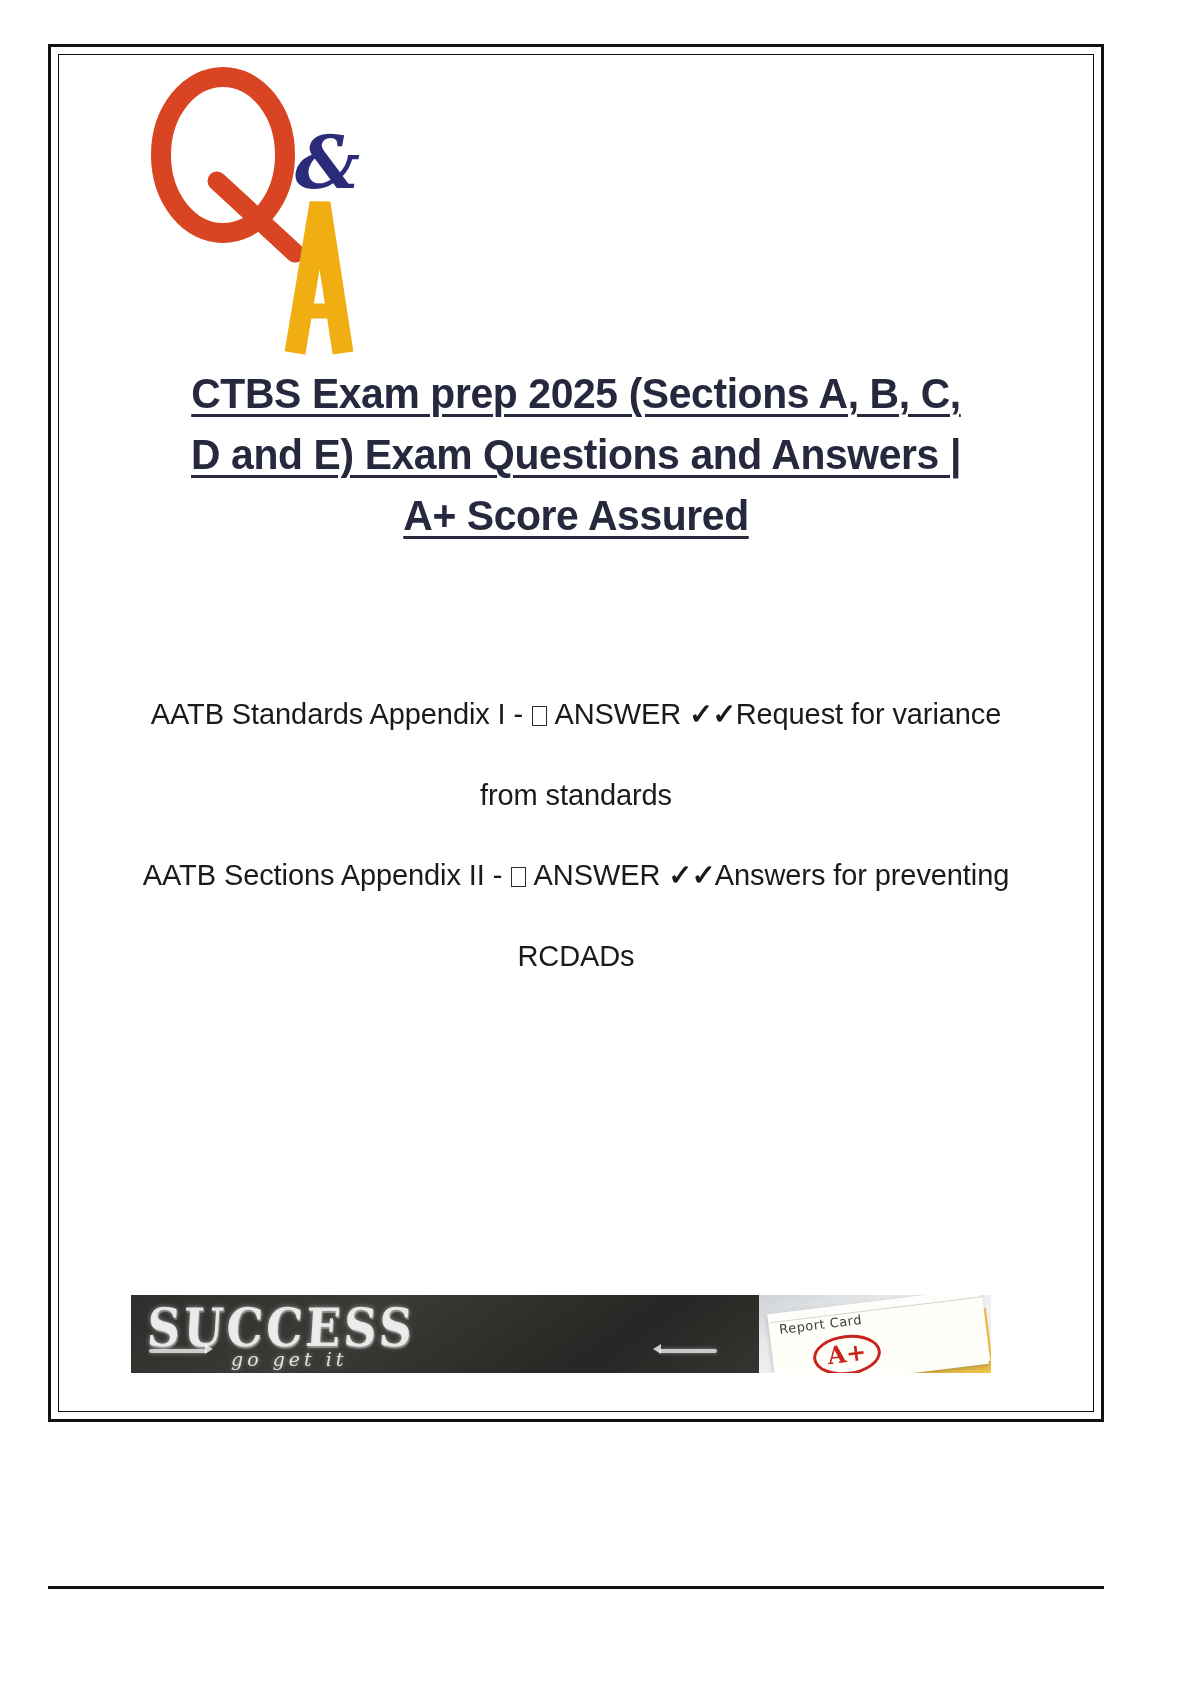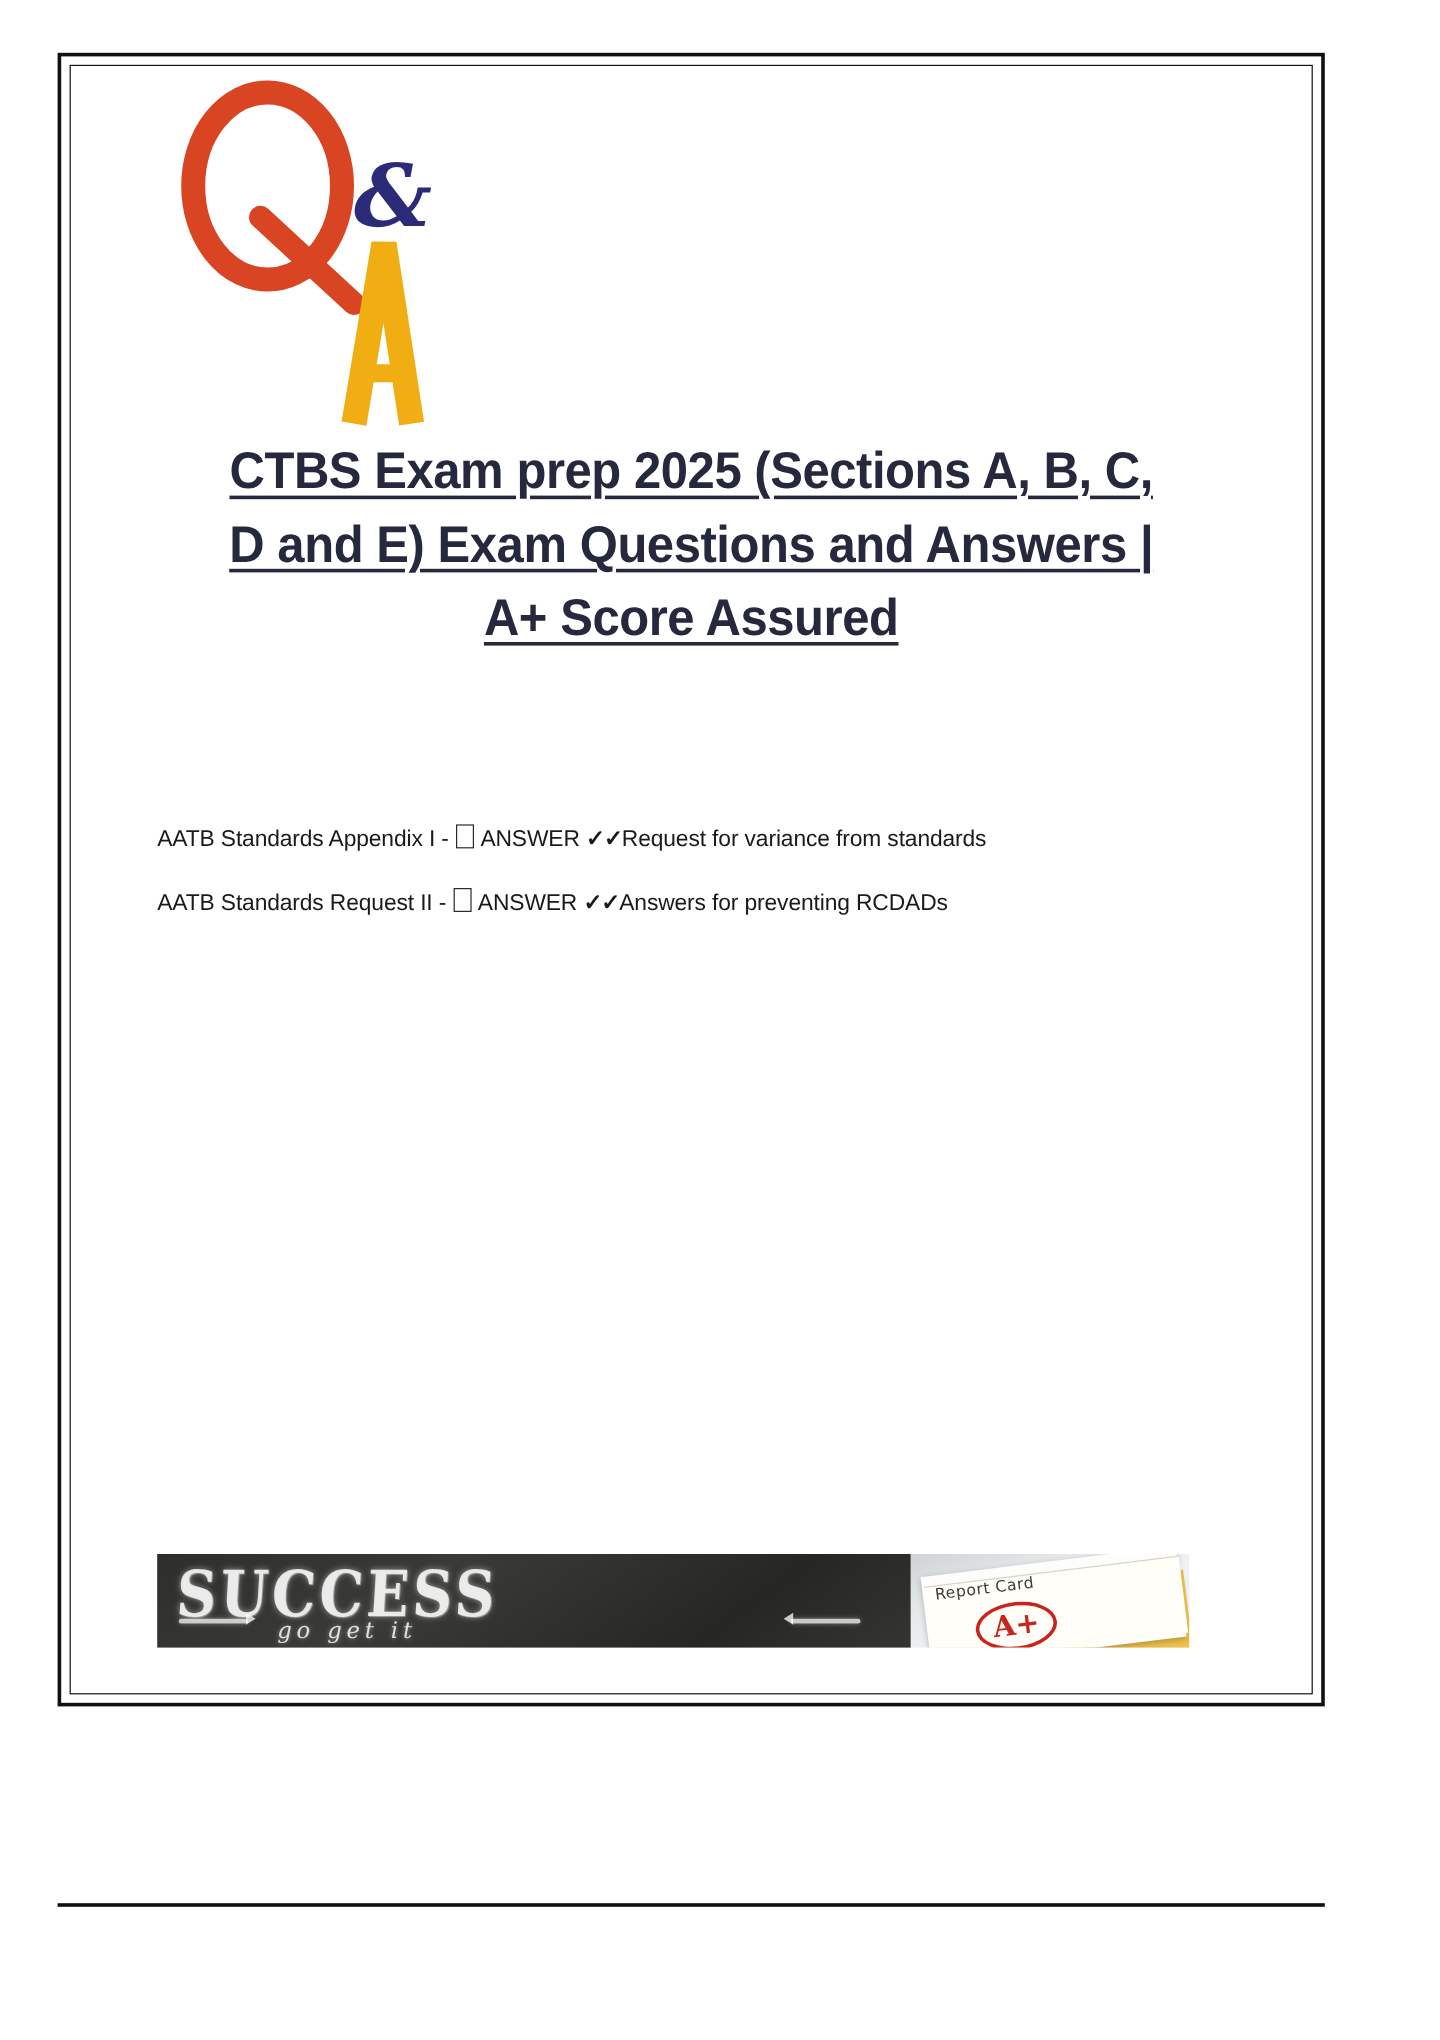--- a/index.html
+++ b/index.html
@@ -73,24 +73,25 @@
   }
 
   
   .body-block {
     margin-top: 128px;
   }
   .qa-para {
     margin: 0 0 0 0;
     padding: 0;
     font-family: "Liberation Sans", sans-serif;
-    font-size: 19px;
+    font-size: 29px;
     line-height: 2.78;
     color: #1a1a1a;
     letter-spacing: -0.1px;
+    text-align: center;
   }
   .tofu {
     display: inline-block;
     width: 13px;
     height: 18px;
     border: 1.5px solid #2b2b2b;
     position: relative;
     vertical-align: -2px;
     margin: 0 1px;
     font-size: 9px;
@@ -282,21 +283,21 @@
         <span>A+ Score Assured</span>
       </h1>
 
       <div class="body-block">
 
         <p class="qa-para">
           <span>AATB Standards Appendix I - </span><span class="tofu"></span> <span>ANSWER</span> <span class="checks">✓✓</span><span>Request for variance from standards</span>
         </p>
 
         <p class="qa-para">
-          <span>AATB Standards Request II - </span><span class="tofu"></span> <span>ANSWER</span> <span class="checks">✓✓</span><span>Answers for preventing RCDADs</span>
+          <span>AATB Sections Appendix II - </span><span class="tofu"></span> <span>ANSWER</span> <span class="checks">✓✓</span><span>Answers for preventing RCDADs</span>
         </p>
 
 
 
       </div>
     </div>
 
     <div class="banner">
       <div class="chalkboard">
         <div class="chalk-success">SUCCESS</div>

